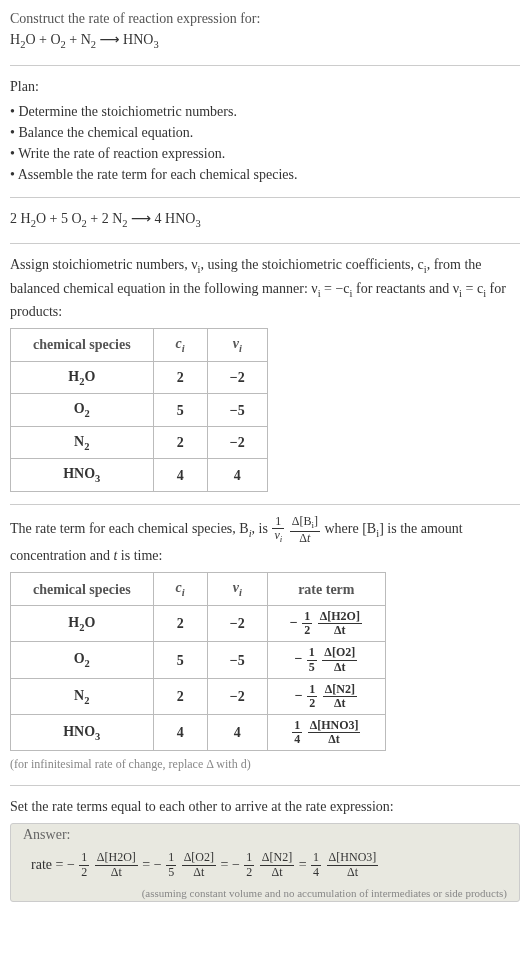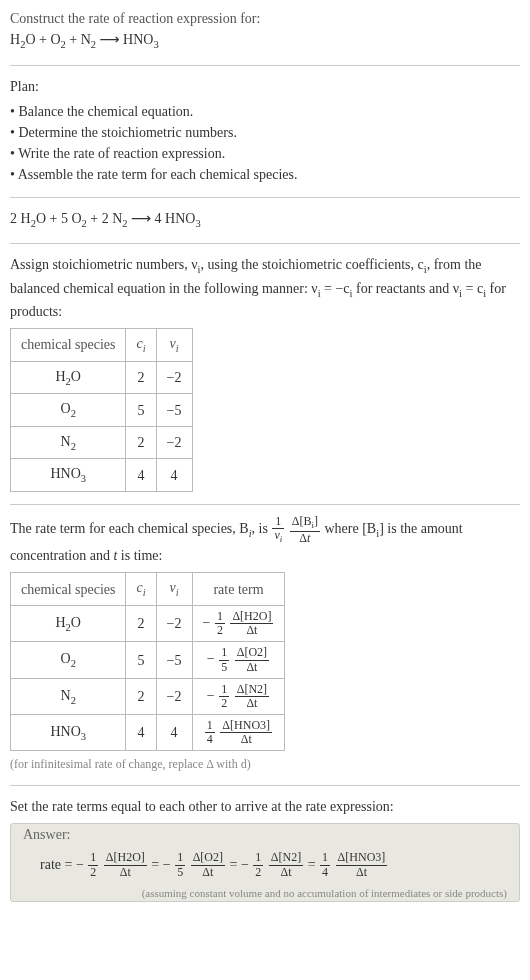--- a/index.html
+++ b/index.html
@@ -5,47 +5,47 @@
 * { margin: 0; padding: 0; box-sizing: border-box; }
 body { font-family: Georgia, 'Times New Roman', serif; background: #fff; color: #333; font-size: 14px; line-height: 1.5; padding: 8px 10px; width: 530px; }
 .section { margin-bottom: 12px; }
 .hr { border: none; border-top: 1px solid #ccc; margin: 10px 0; }
 .title-line { color: #555; }
 .eq { font-family: Georgia, serif; color: #333; }
 sub { font-size: 0.75em; vertical-align: sub; }
 .plan-label { margin-bottom: 4px; }
 .plan-item { margin-left: 0; }
 table.stoich { border-collapse: collapse; margin-top: 6px; margin-bottom: 4px; }
-table.stoich th, table.stoich td { border: 1px solid #bbb; padding: 4px 10px; text-align: center; font-weight: normal; color: #333; }
+table.stoich th, table.stoich td { border: 1px solid #bbb; padding: 4px 22px; text-align: center; font-weight: bold; color: #333; }
 table.stoich th { color: #555; }
 .frac { display: inline-block; vertical-align: middle; text-align: center; font-size: 12px; line-height: 1.1; margin: 0 1px; }
 .frac .num { display: block; border-bottom: 1px solid #333; padding: 0 2px; }
 .frac .den { display: block; padding: 0 2px; }
 .small-note { font-size: 12px; color: #888; }
 .answer-box { background: #e8e8e0; border: 1px solid #ccc; border-radius: 3px; padding: 0 12px; margin-top: 6px; }
 .answer-label { color: #666; margin-bottom: 6px; }
-.rate-line { margin-left: 17px; margin-bottom: 4px; }
+.rate-line { margin-left: 8px; margin-bottom: 4px; }
 .answer-note { font-size: 11px; color: #888; text-align: right; margin-top: 6px; }
 .inline-mid { vertical-align: middle; }
 </style>
 </head>
 <body>
 
 <div class="section">
   <div class="title-line">Construct the rate of reaction expression for:</div>
   <div class="eq">H<sub>2</sub>O + O<sub>2</sub> + N<sub>2</sub> ⟶ HNO<sub>3</sub></div>
 </div>
 
 <hr class="hr">
 
 <div class="section">
   <div class="plan-label">Plan:</div>
   <div id="plan-items">
+      <div class="plan-item">• Determine the stoichiometric numbers.</div>
       <div class="plan-item">• Balance the chemical equation.</div>
-      <div class="plan-item">• Determine the stoichiometric numbers.</div>
       <div class="plan-item">• Write the rate of reaction expression.</div>
       <div class="plan-item">• Assemble the rate term for each chemical species.</div>
     </div>
 </div>
 
 <hr class="hr">
 
 <div class="section">
   <div class="eq">2 H<sub>2</sub>O + 5 O<sub>2</sub> + 2 N<sub>2</sub> ⟶ 4 HNO<sub>3</sub></div>
 </div>

